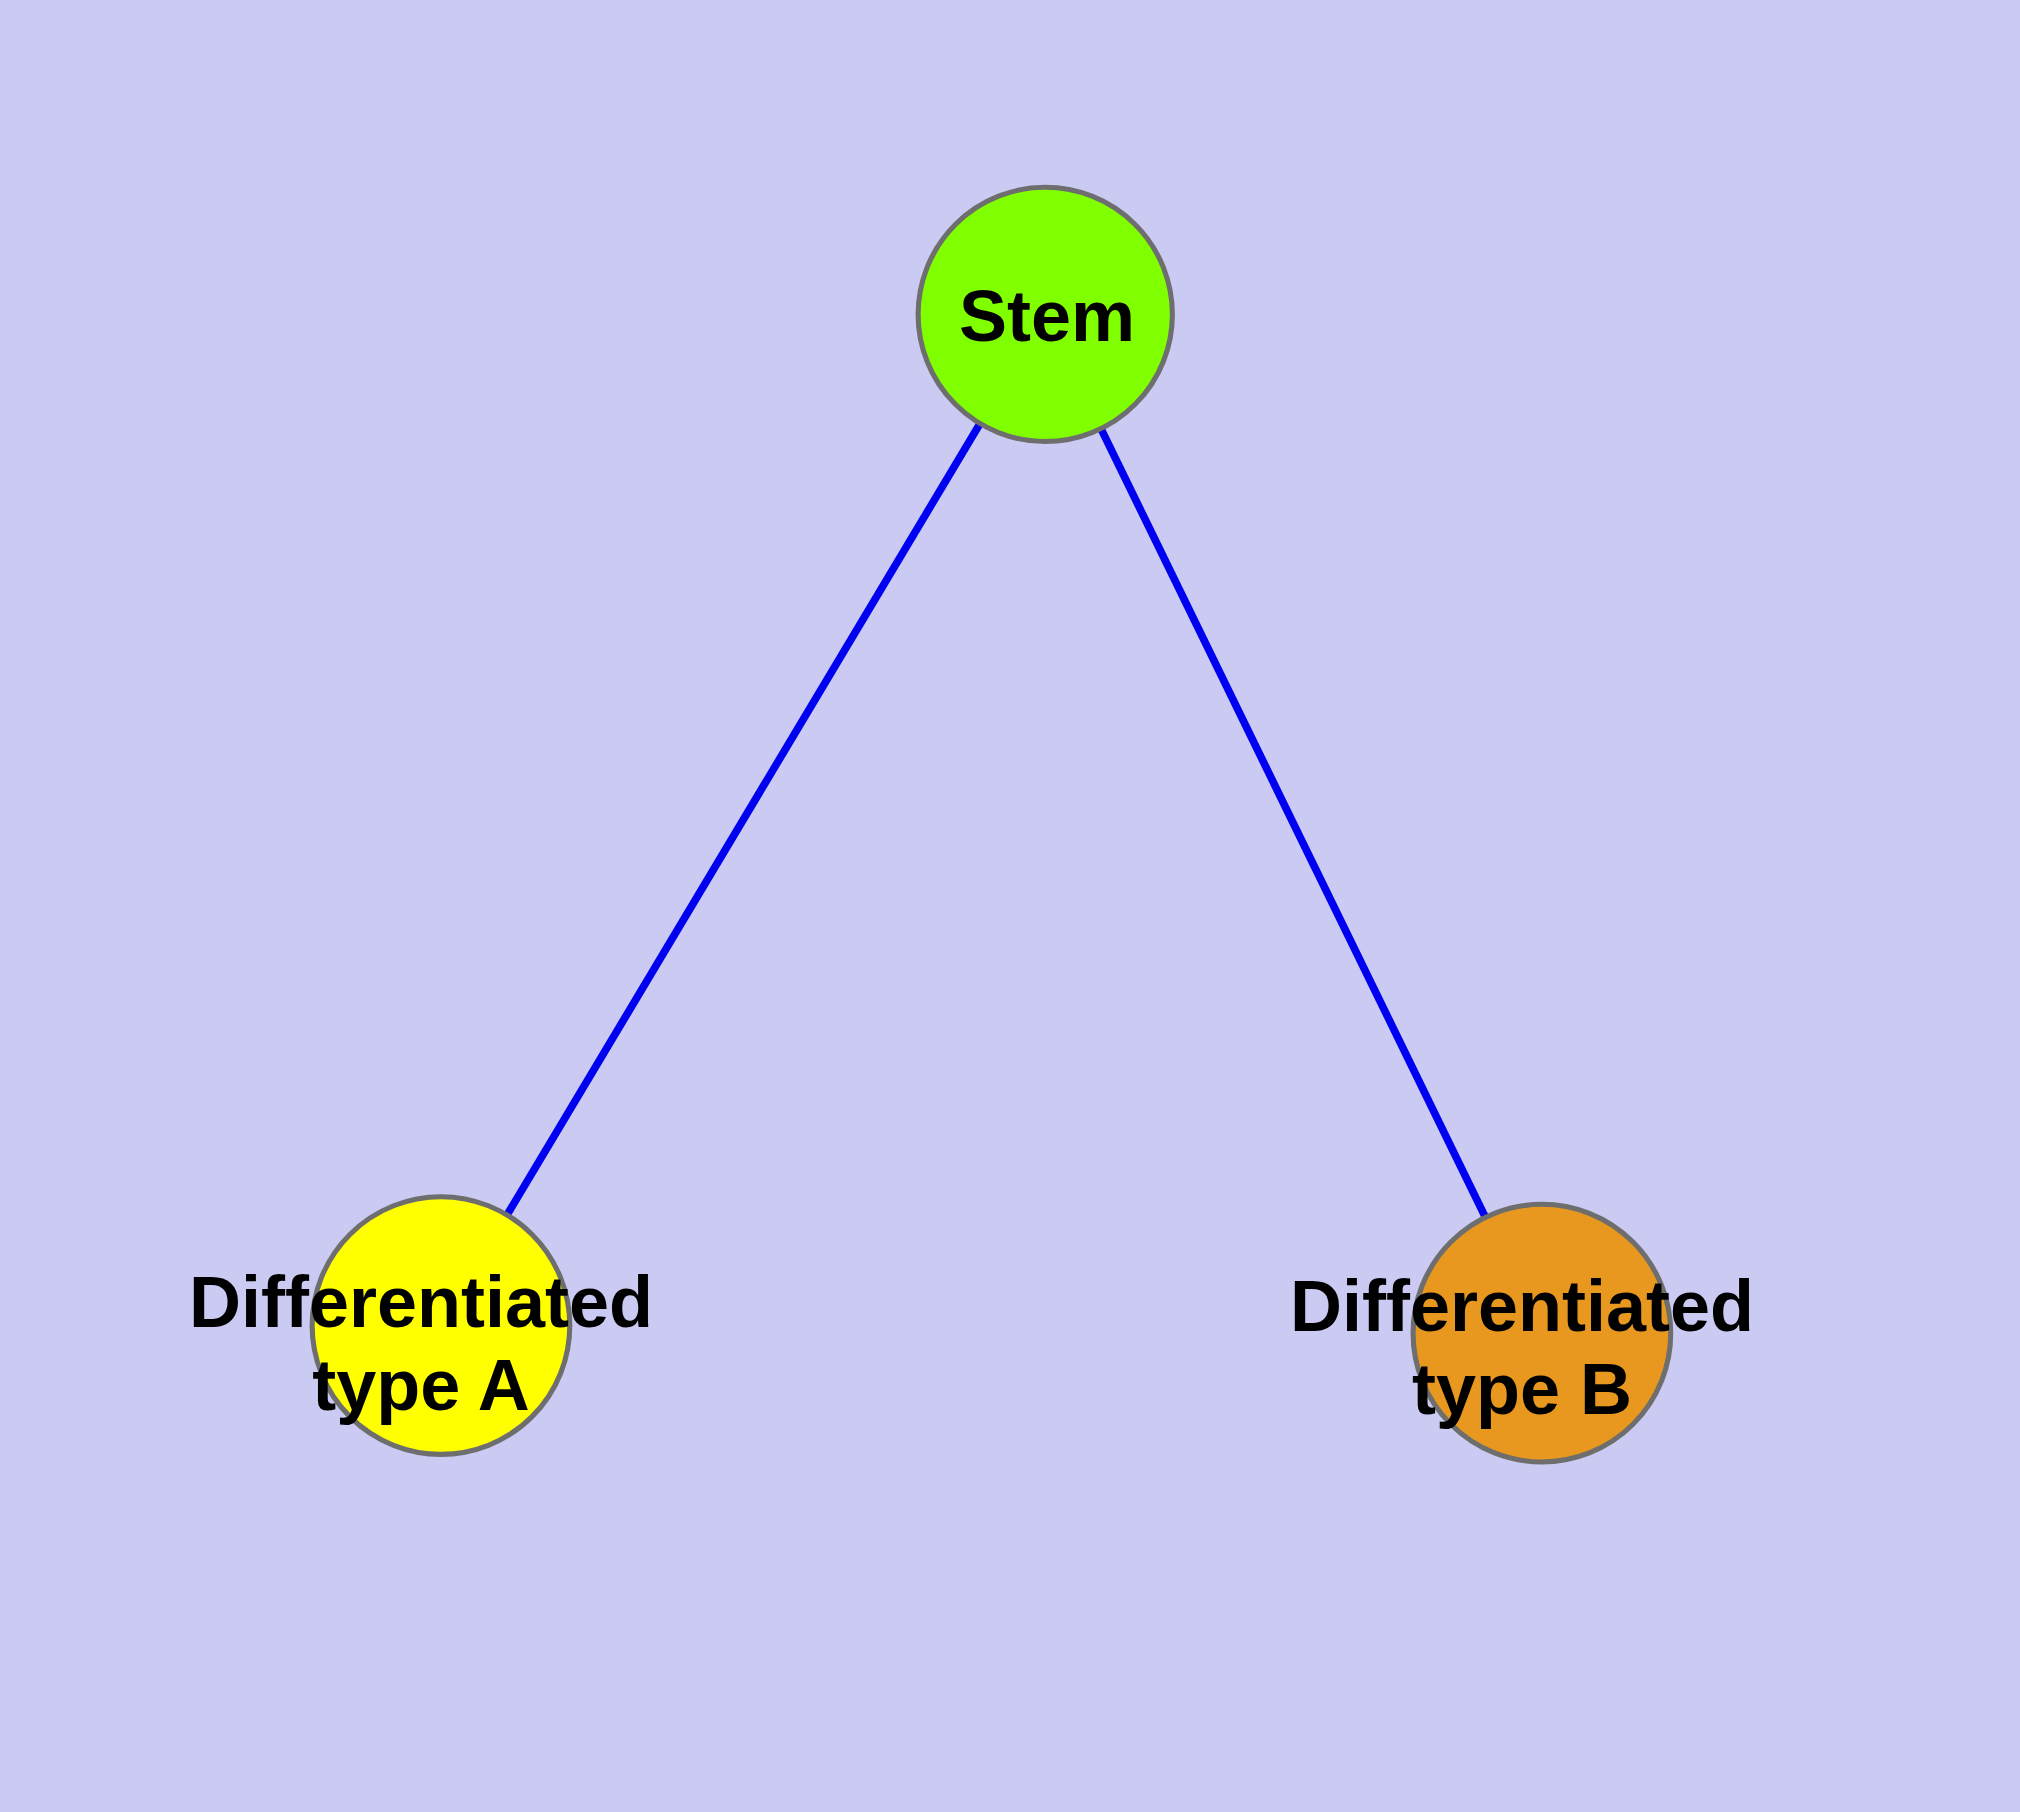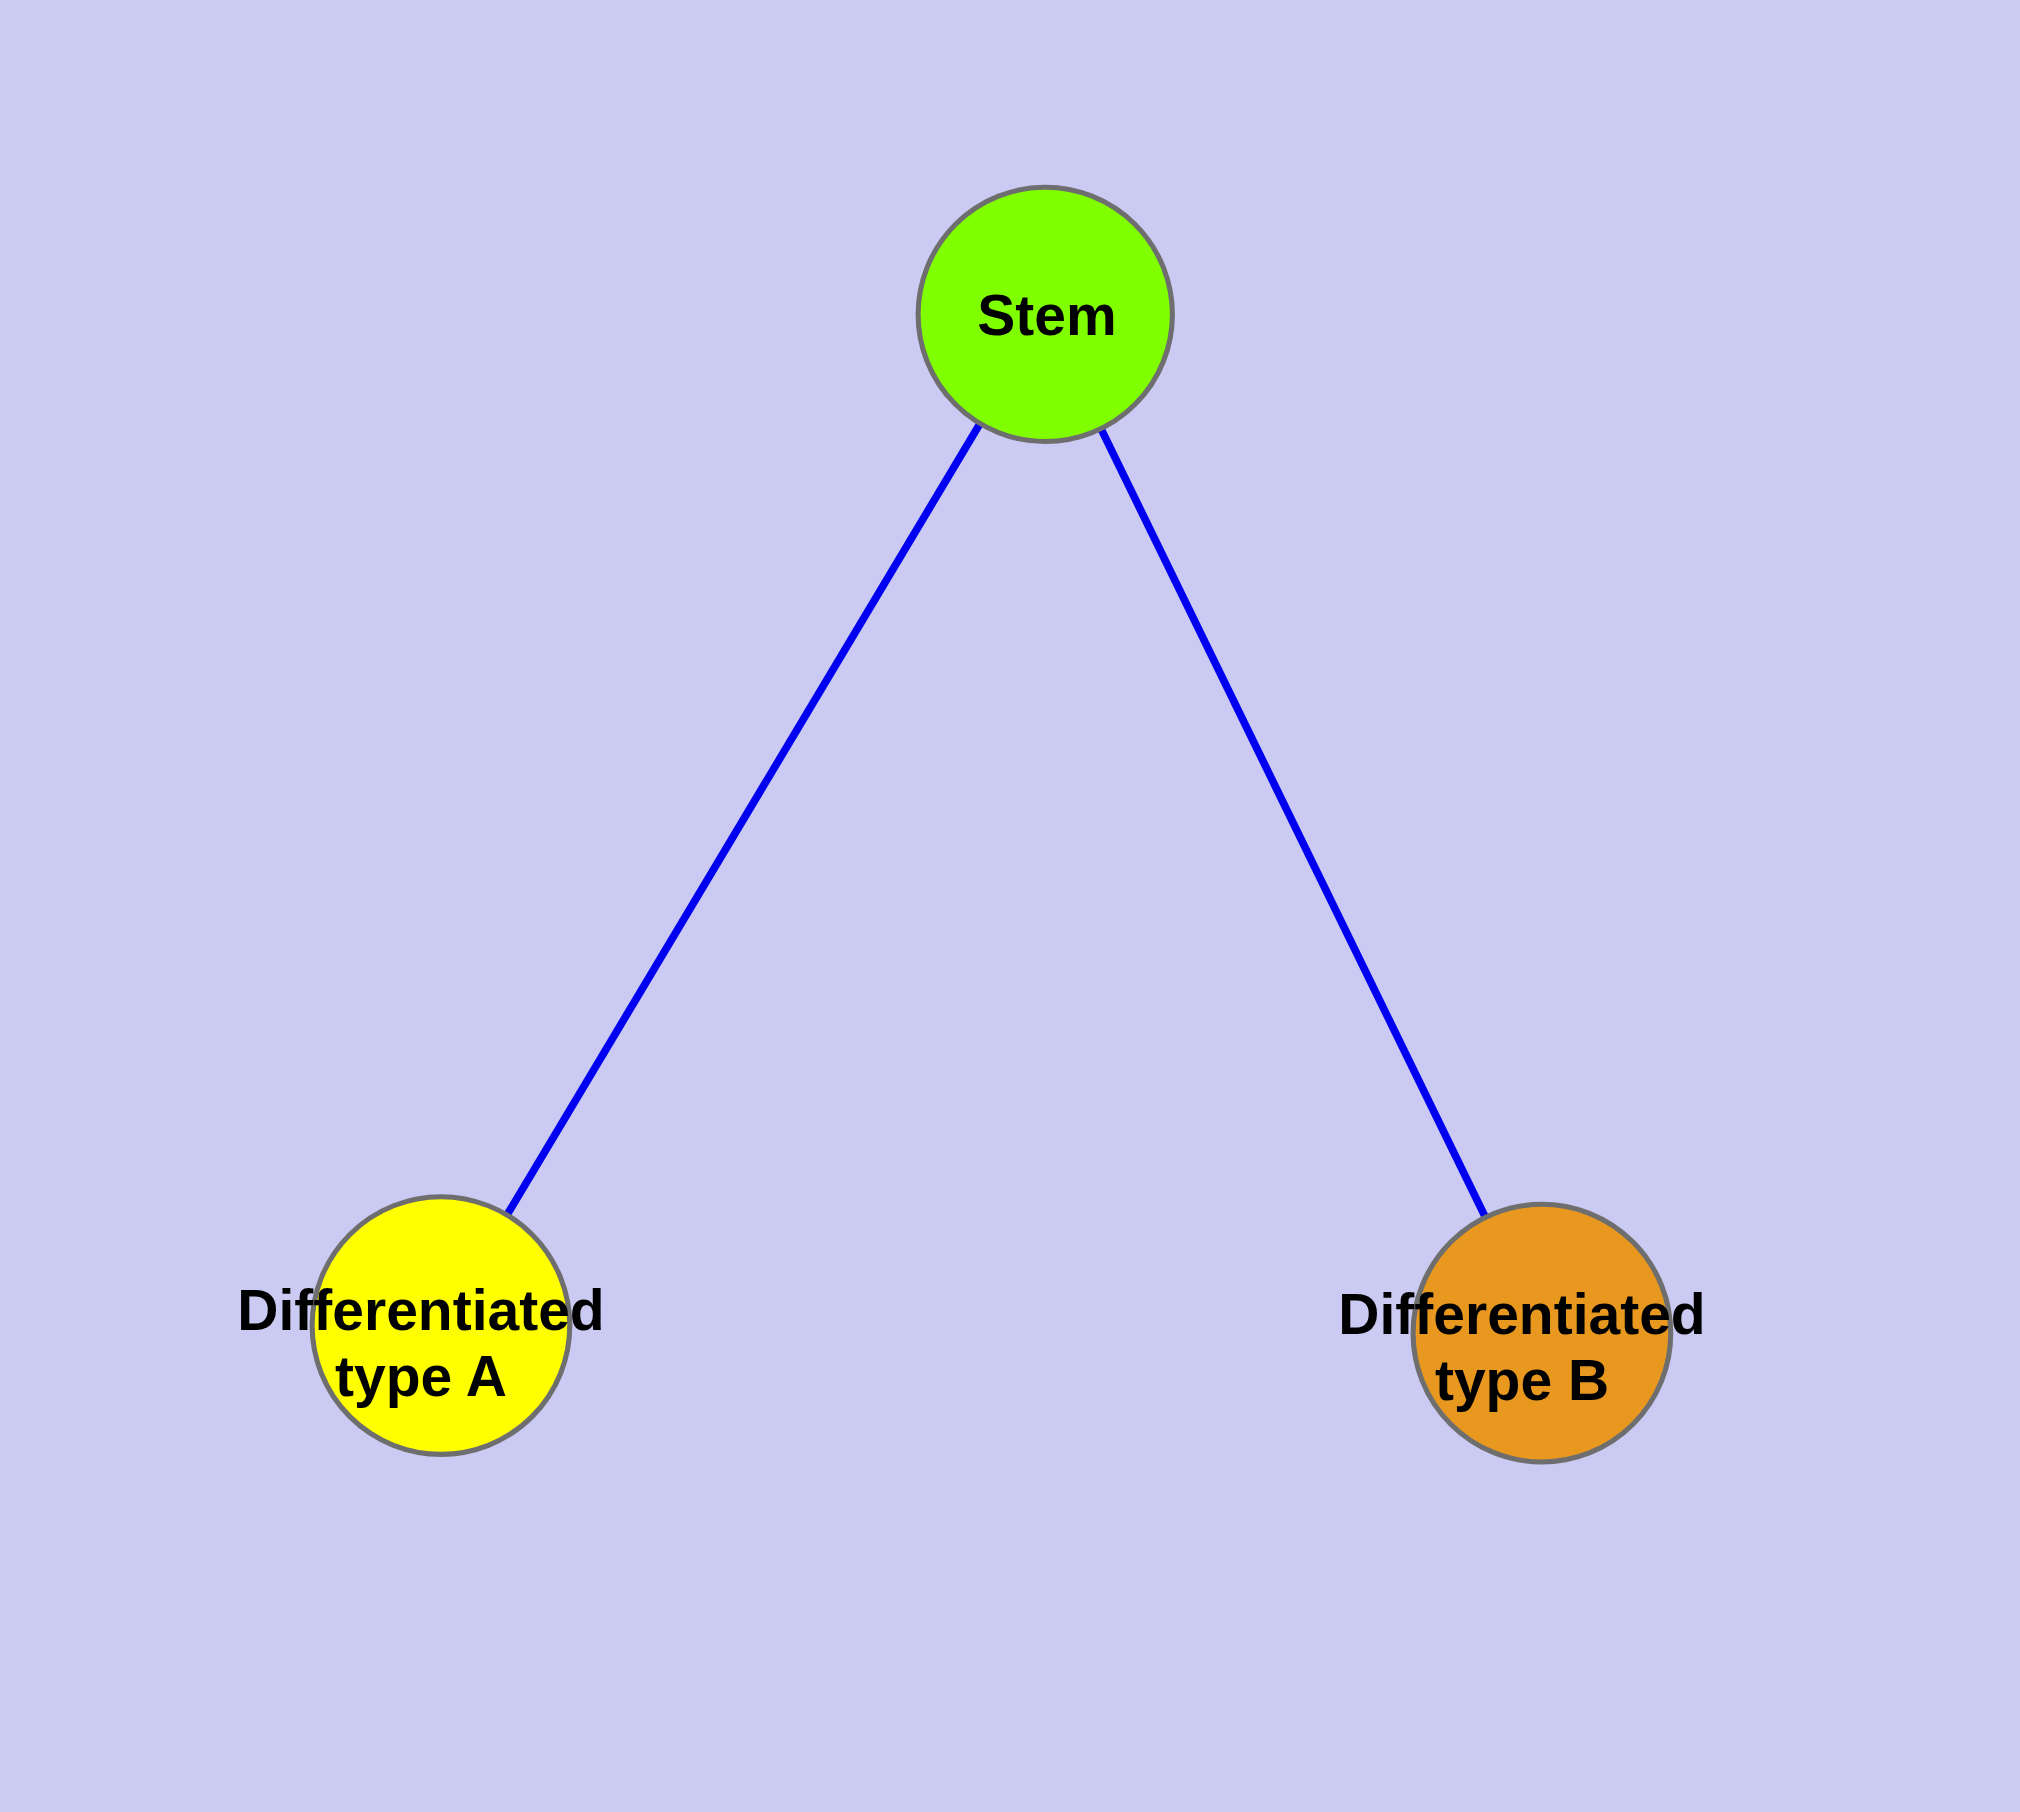--- a/index.html
+++ b/index.html
@@ -32,21 +32,21 @@
   }
   .node-circle {
     stroke: #6e6e6e;
     stroke-width: 6;
   }
   .node-label {
     position: absolute;
     transform: translate(-50%, -50%);
     color: #000000;
     font-weight: bold;
-    font-size: 57px;
+    font-size: 72px;
     line-height: 1.15;
     text-align: center;
     white-space: pre-line;
     letter-spacing: 0;
   }
   .label-stem { left: 1047px; top: 316px; }
   .label-type-a { left: 421px;  top: 1344px; }
   .label-type-b { left: 1522px; top: 1348px; }
 </style>
 </head>

